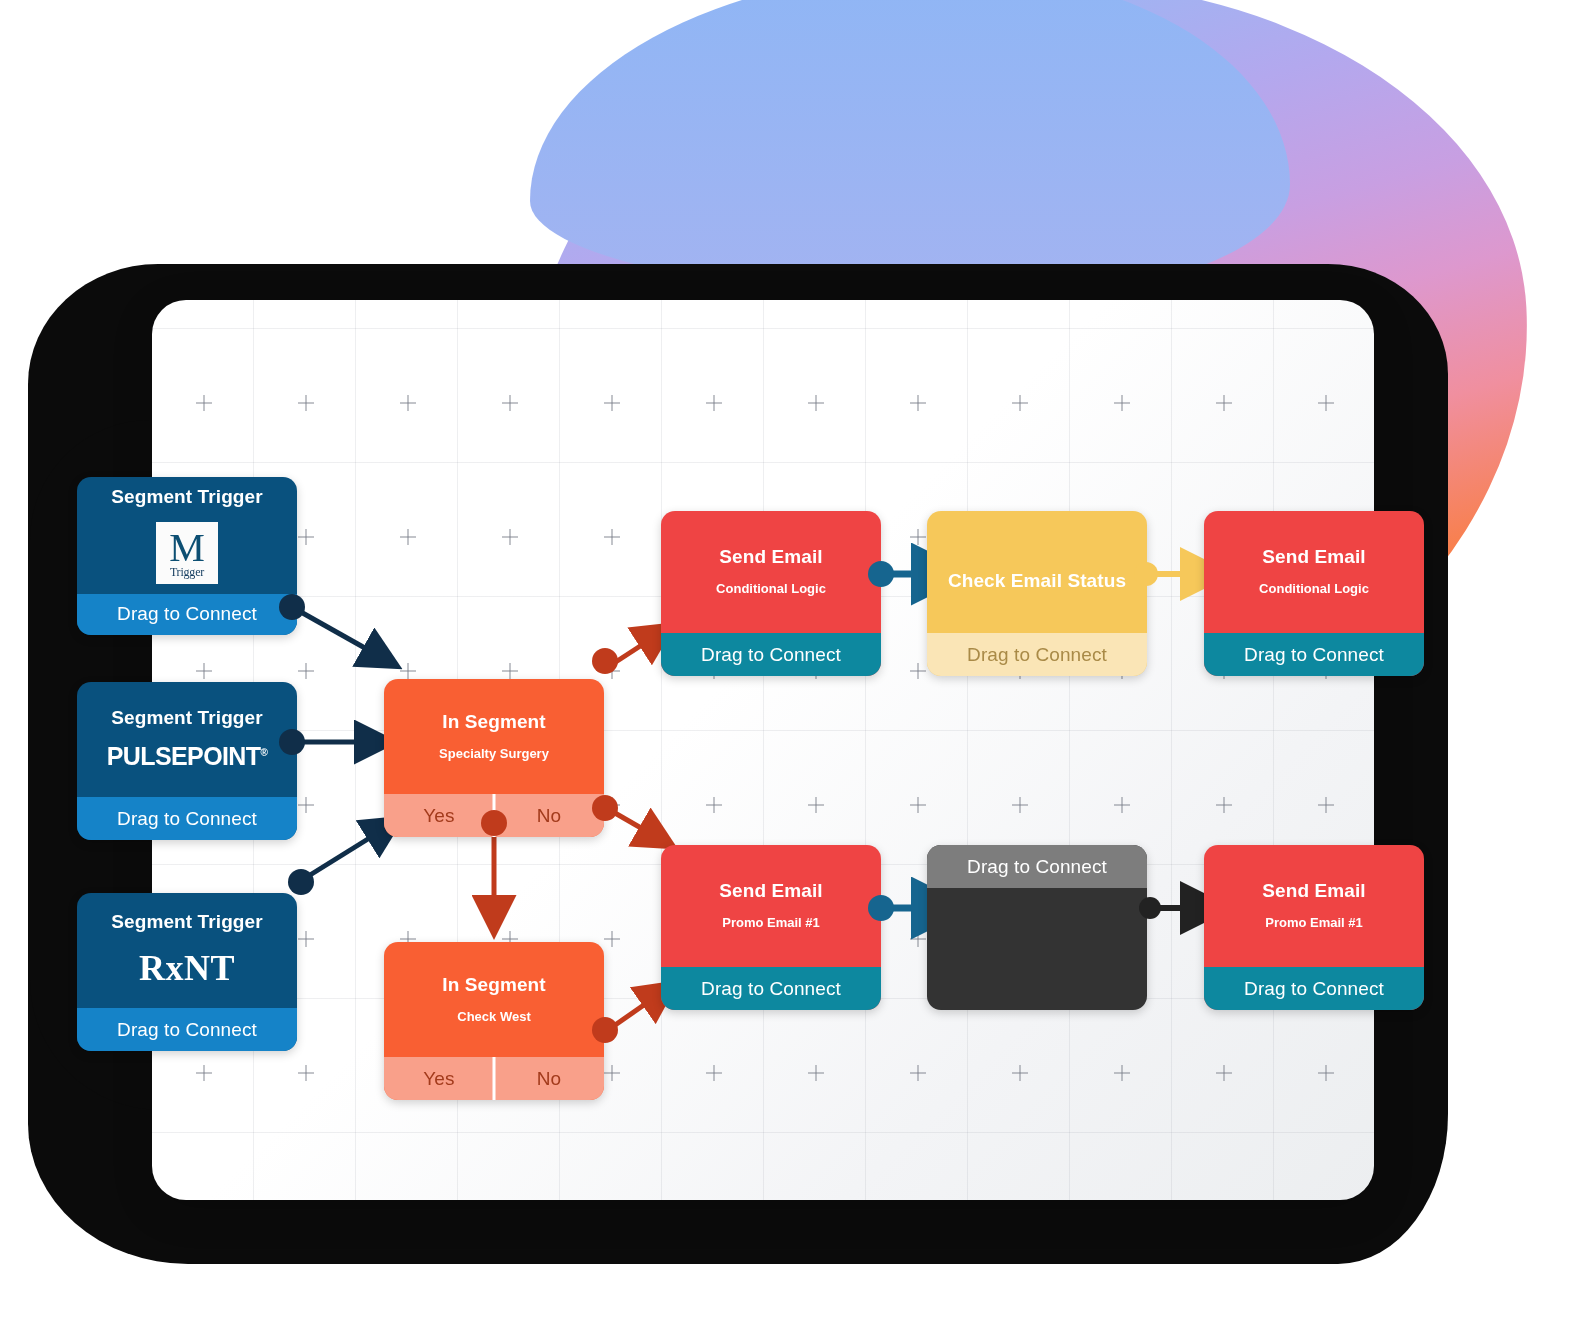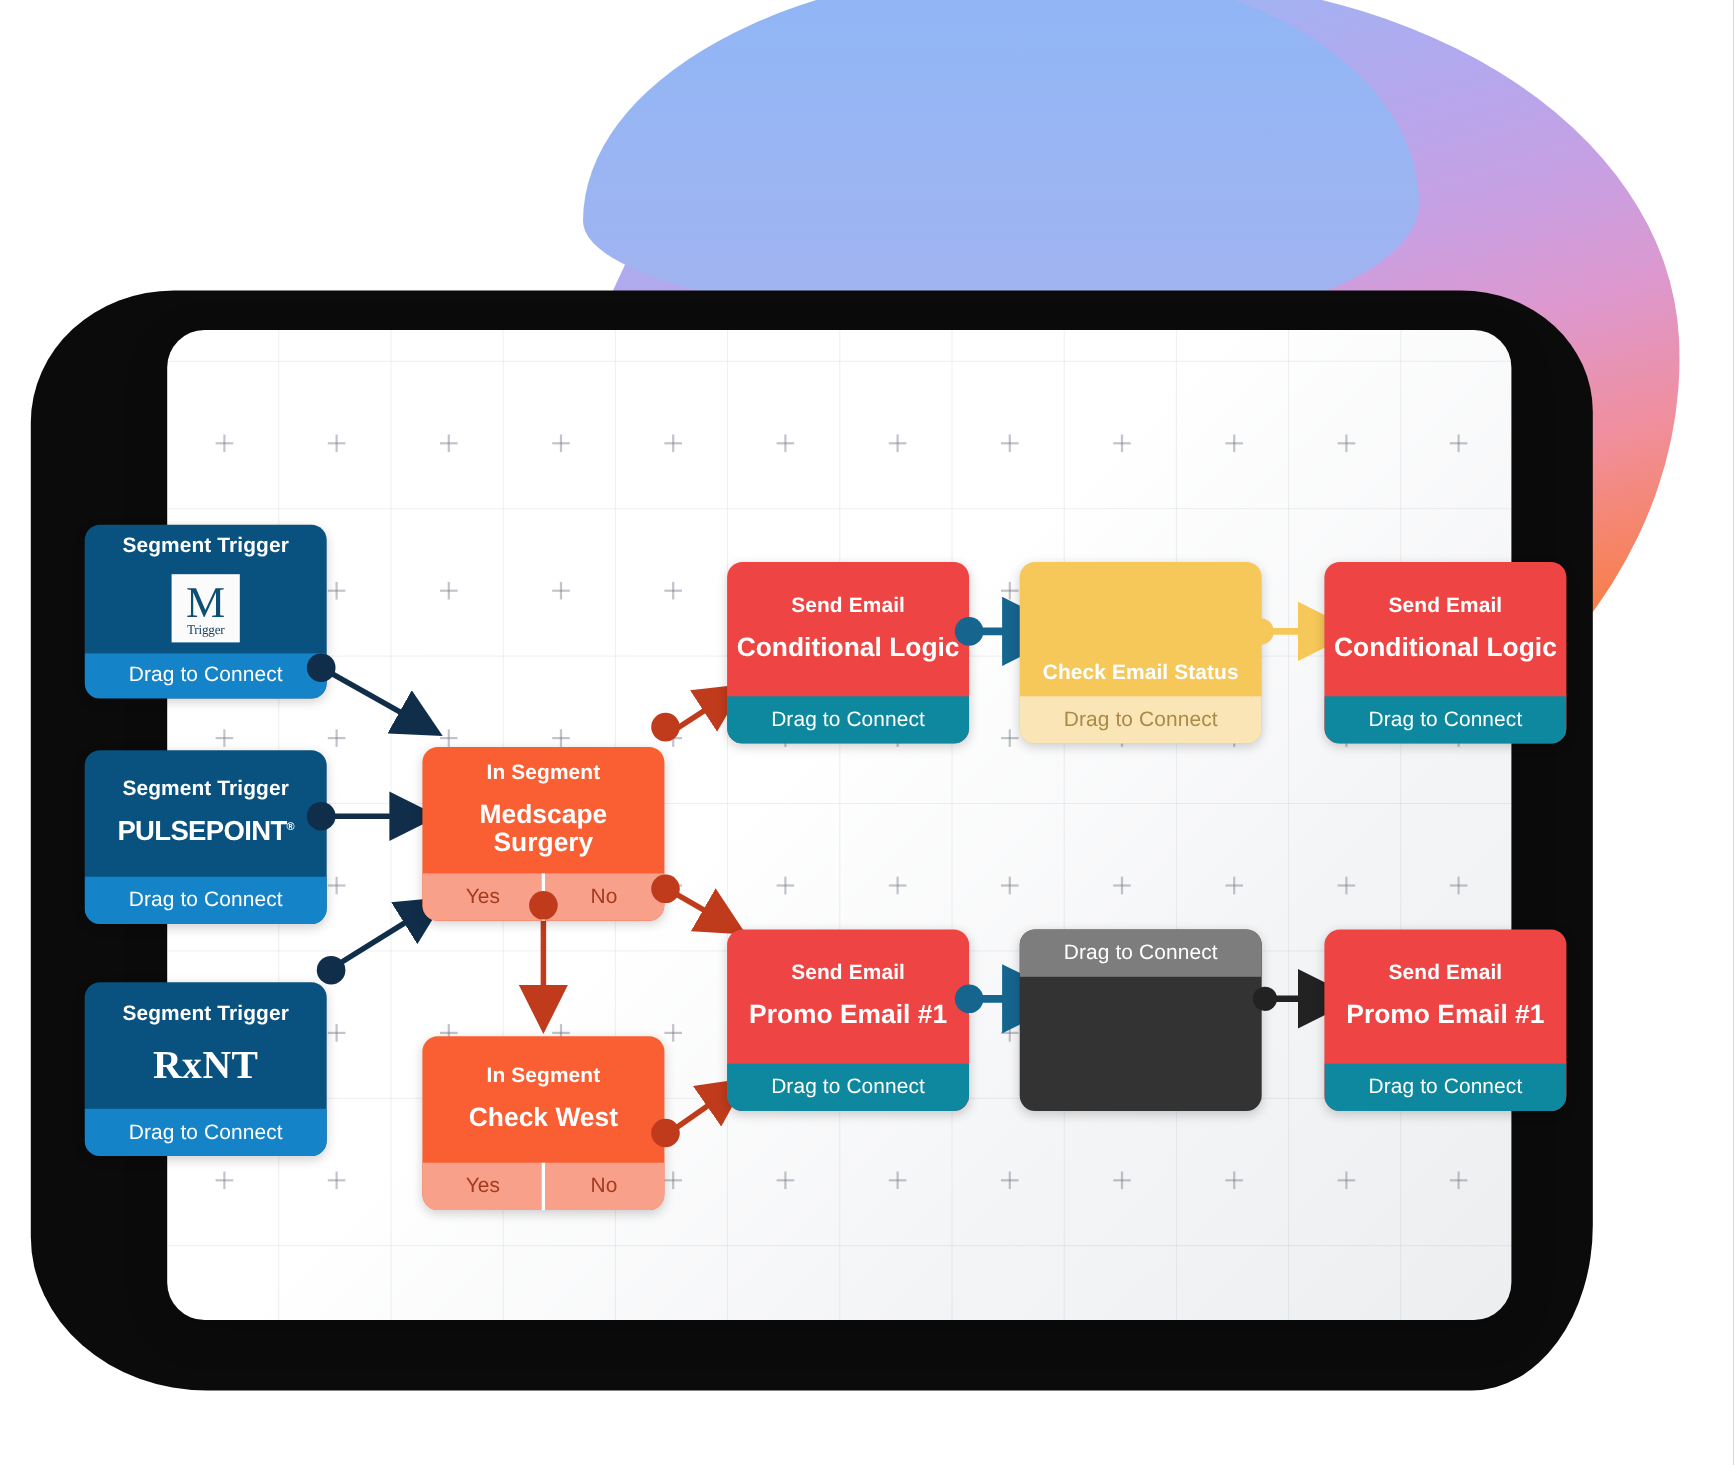--- a/index.html
+++ b/index.html
@@ -62,21 +62,21 @@
   .node{
     position:absolute;border-radius:14px;overflow:hidden;
     box-shadow:0 3px 10px rgba(0,0,0,.18);
     display:flex;flex-direction:column;margin-top:24px;
   }
   .node .body{
     flex:1;display:flex;flex-direction:column;align-items:center;justify-content:center;
     gap:14px;padding:10px 8px;
   }
   .node .title{font-weight:bold;font-size:19px;letter-spacing:.1px;line-height:1.1;text-align:center;}
-  .node .sub{font-weight:bold;font-size:24px;line-height:1.1;text-align:center;}
+  .node .sub{font-weight:bold;font-size:13px;line-height:1.1;text-align:center;}
   .node .foot{
     height:43px;display:flex;align-items:center;justify-content:center;
     font-size:19px;letter-spacing:.1px;
   }
 
   
   .n-trigger{width:220px;height:158px;background:#09517e;}
   .n-trigger .title{color:#fff;font-size:19px;}
   .n-trigger .foot{background:#1583c8;color:#ffffff;}
   .logo-med{
@@ -287,21 +287,21 @@
       <div class="title">Segment Trigger</div>
       <div class="logo-rxnt">RxNT</div>
     </div>
     <div class="foot">Drag to Connect</div>
   </div>
   <div class="dot dot-navy" style="left:288px;top:869px;"></div>
 
   <div class="node n-seg" style="left:384px;top:655px;">
     <div class="body">
       <div class="title">In Segment</div>
-      <div class="sub">Medscape Surgery</div>
+      <div class="sub">Specialty Surgery</div>
     </div>
     <div class="foot">
       <span>Yes</span>
       <span class="divider"></span>
       <span>No</span>
     </div>
   </div>
   <div class="dot dot-red" style="left:592px;top:648px;"></div>
   <div class="dot dot-red" style="left:592px;top:795px;"></div>
   <div class="dot dot-red" style="left:481px;top:810px;"></div>
@@ -322,21 +322,21 @@
   <div class="node n-email" style="left:661px;top:487px;">
     <div class="body">
       <div class="title">Send Email</div>
       <div class="sub">Conditional Logic</div>
     </div>
     <div class="foot">Drag to Connect</div>
   </div>
   <div class="dot dot-blue" style="left:868px;top:561px;"></div>
 
   <div class="node n-yellow" style="left:927px;top:487px;">
-    <div class="body" style="justify-content:flex-end;padding-top:28px;">
+    <div class="body" style="justify-content:center;padding-top:28px;">
       <div class="title">Check Email Status</div>
     </div>
     <div class="foot">Drag to Connect</div>
   </div>
   <div class="dot dot-yellow" style="left:1134px;top:562px;"></div>
 
   <div class="node n-email" style="left:1204px;top:487px;">
     <div class="body">
       <div class="title">Send Email</div>
       <div class="sub">Conditional Logic</div>

